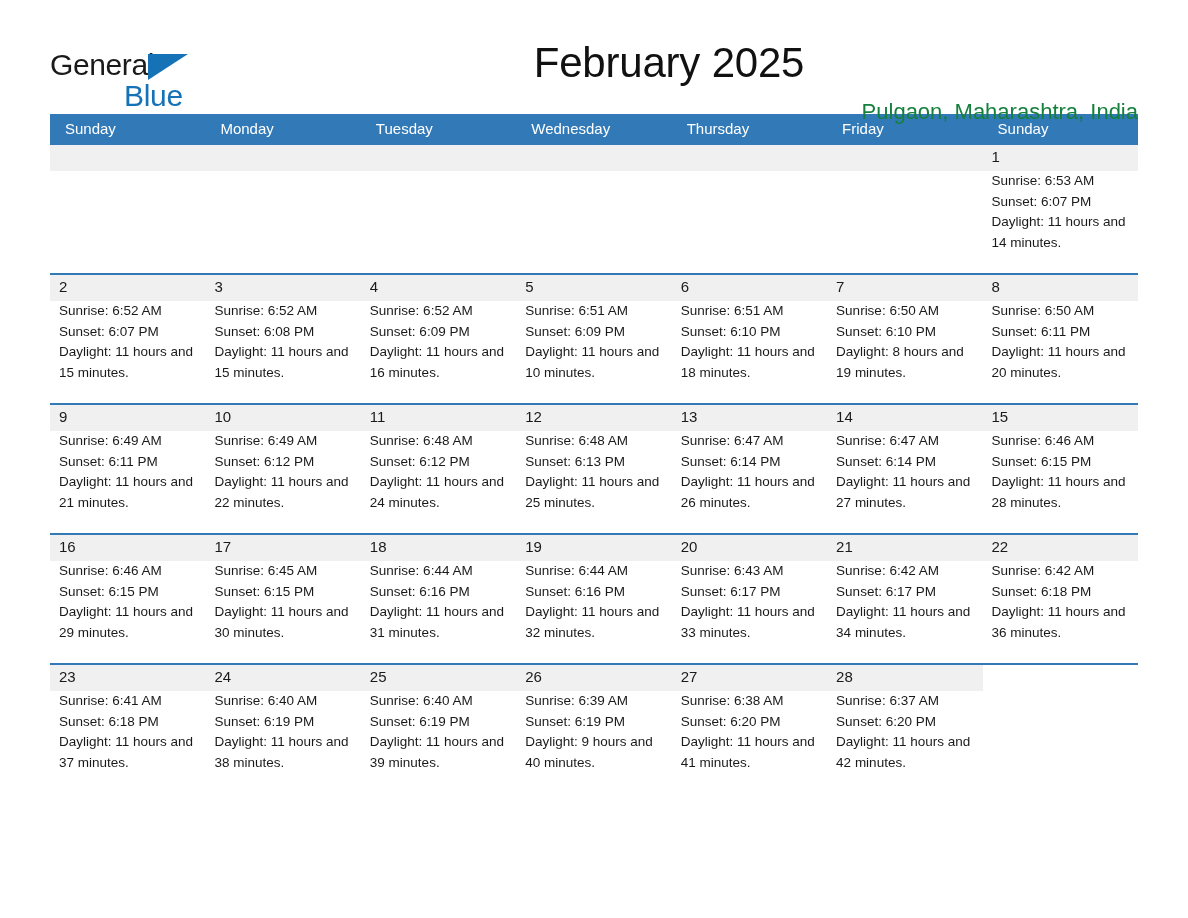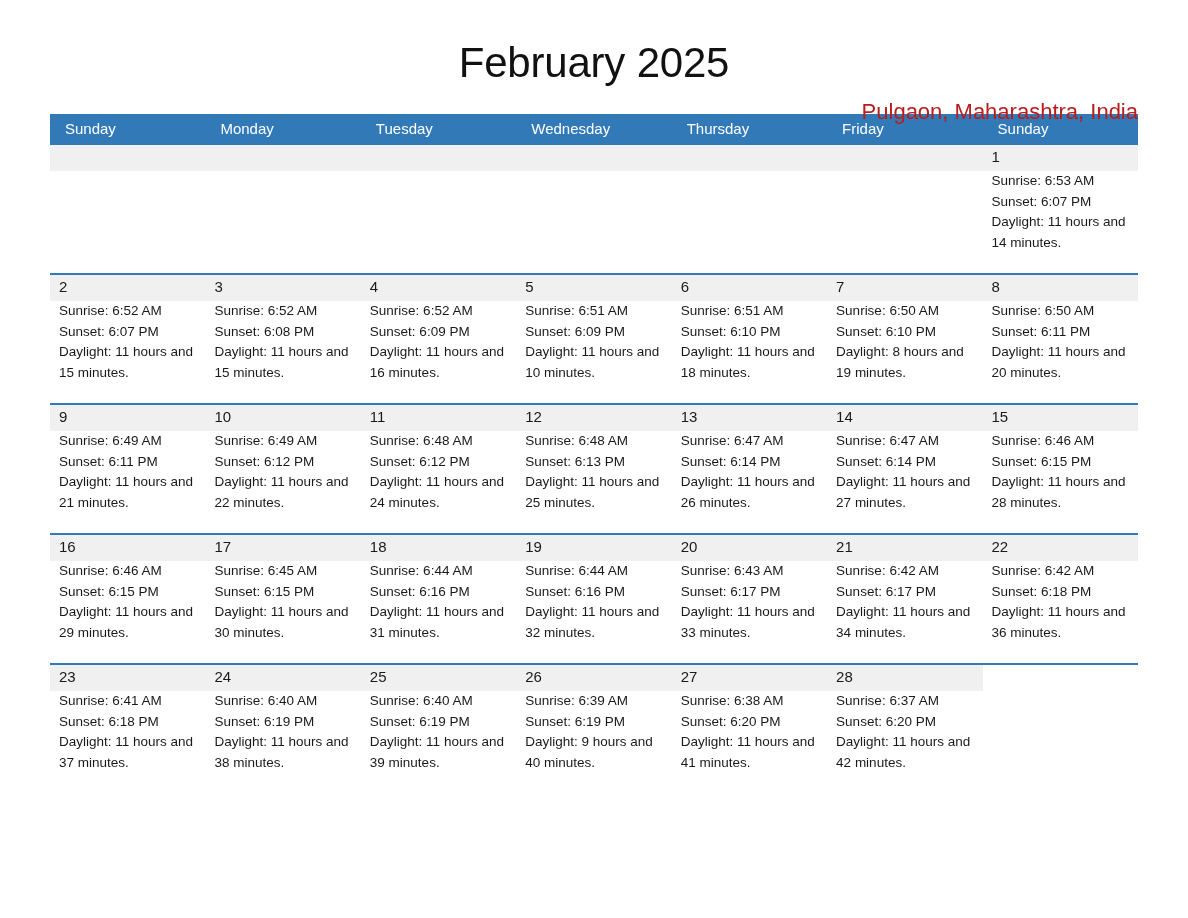--- a/index.html
+++ b/index.html
@@ -74,21 +74,21 @@
     font-weight: normal;
     line-height: 1.02;
     color: #111111;
     margin: 0;
     letter-spacing: -0.2px;
     text-align: center;
   }
   .cal-subtitle {
     font-size: 22px;
     font-weight: normal;
-    color: #b91c1c;
+    color: #15803d;
     margin: 14px 0 0 0;
     letter-spacing: 0;
   }
 
   
   .calendar {
     margin-top: 18px;
     width: 1088px;
     border-collapse: collapse;
     table-layout: fixed;
@@ -147,20 +147,25 @@
     white-space: normal;
   }
 </style>
 </head>
 <body>
 
 <div class="page">
 
   <div class="masthead">
 
+    <div class="logo">
+      <span class="logo-general">General</span>
+      <span class="logo-triangle"></span>
+      <span class="logo-blue">Blue</span>
+    </div>
 
     <div class="titles">
       <h1 class="cal-title">February 2025</h1>
       <h2 class="cal-subtitle">Pulgaon, Maharashtra, India</h2>
     </div>
 
   </div>
 
   <table class="calendar">
     <thead>

